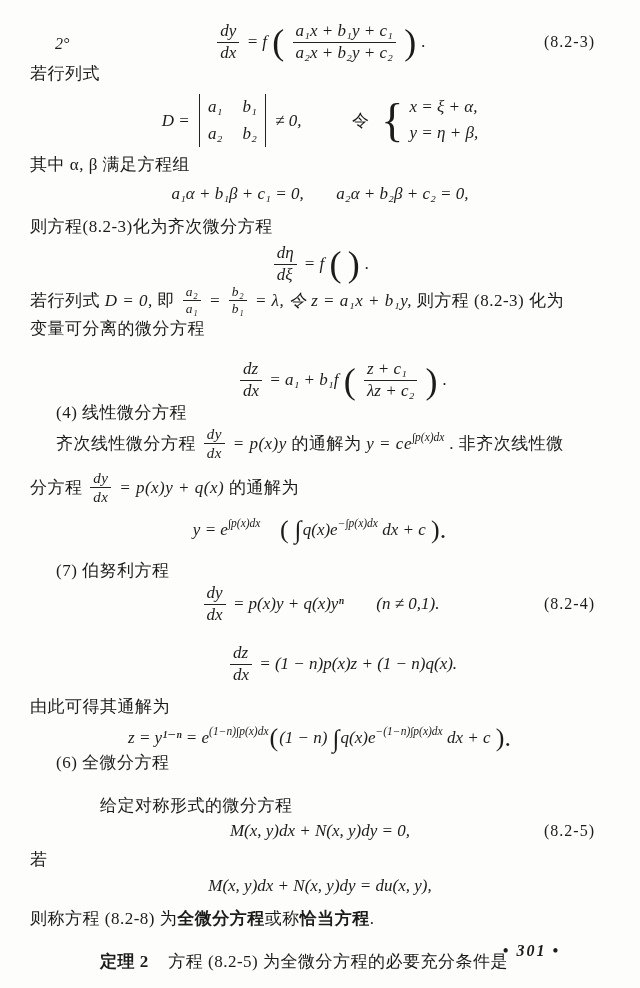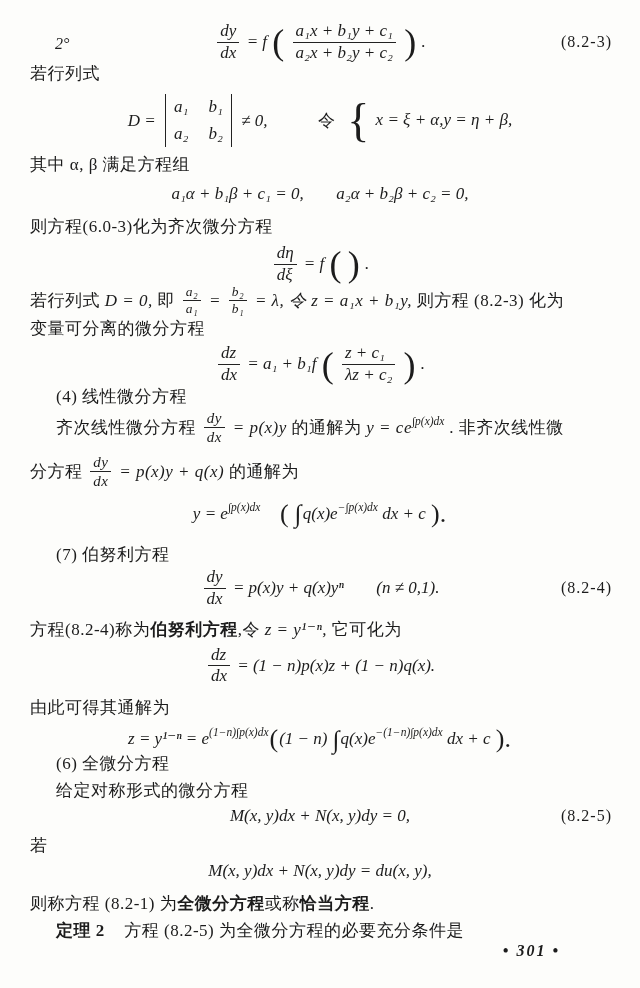--- a/index.html
+++ b/index.html
@@ -8,41 +8,41 @@
     font-family:"Liberation Serif","DejaVu Serif",serif;
     font-size:17px;line-height:1.3;position:relative;overflow:hidden;
     padding-top:14px;box-sizing:border-box;
   }
   .tline{margin-left:30px;margin-right:24px;letter-spacing:0.5px;}
   .indent{margin-left:56px;}
   .fline{text-align:center;position:relative;margin-right:0;}
   .fline>*,.tline>*{vertical-align:middle;}
   .m{font-style:italic;}
   .b{font-weight:bold;}
-  .tag{position:absolute;right:28px;top:50%;transform:translateY(-50%);font-size:16px;font-style:normal;letter-spacing:1px;}
+  .tag{position:absolute;right:45px;top:50%;transform:translateY(-50%);font-size:16px;font-style:normal;letter-spacing:1px;}
   .frac{display:inline-block;text-align:left;line-height:1.1;font-style:italic;margin:0 3px;vertical-align:middle;}
   .frac .num{display:block;padding:0 3px 1px;}
   .frac .den{display:block;border-top:1.4px solid #222;padding:1px 3px 0;}
   .mfrac{font-size:15px;}
   .sfrac{font-size:13.5px;}
   .bigp{font-size:36px;font-weight:300;font-style:normal;line-height:1;vertical-align:middle;margin:0 1px;}
   .medp{font-size:26px;font-weight:300;font-style:normal;line-height:1;vertical-align:middle;margin:0 1px;}
   .intbig{font-size:25px;font-style:normal;line-height:1;vertical-align:middle;margin:0 1px;}
   sup.e{font-size:11.5px;font-style:italic;vertical-align:7px;letter-spacing:0;}
   .det{display:inline-flex;flex-direction:column;row-gap:5px;border-left:1.3px solid #222;border-right:1.3px solid #222;
        padding:2px 8px;margin:0 5px;vertical-align:middle;font-style:italic;}
   .detrow{display:flex;justify-content:space-between;column-gap:20px;}
   .brace{font-size:46px;font-weight:200;font-style:normal;line-height:0.85;vertical-align:middle;margin:0 2px 0 8px;}
-  .cases{display:inline-flex;flex-direction:row;row-gap:4px;text-align:left;vertical-align:middle;font-style:italic;}
+  .cases{display:inline-flex;flex-direction:column;row-gap:4px;text-align:left;vertical-align:middle;font-style:italic;}
   .gap-lg{display:inline-block;width:42px;}
   .gap-md{display:inline-block;width:24px;}
   .gap-sm{display:inline-block;width:10px;}
   .eqlabel{position:absolute;left:55px;top:34px;font-size:16px;}
   .pageno{position:absolute;right:80px;bottom:26px;font-size:16px;font-weight:bold;letter-spacing:2px;font-style:italic;}
-  .mt4{margin-top:4px;}.mt6{margin-top:6px;}.mt8{margin-top:8px;}.mt10{margin-top:10px;}
+  .mt4{margin-top:20px;padding-left:44px;}.mt6{margin-top:6px;}.mt8{margin-top:8px;}.mt10{margin-top:10px;}
   .mt12{}.mt14{}.mt16{margin-top:16px;}.mt2{margin-top:2px;}
 </style>
 </head>
 <body>
 
 <div class="page">
 
   <span class="eqlabel m">2°</span>
   <div class="fline mt8">
     <span class="frac"><span class="num">dy</span><span class="den">dx</span></span>
@@ -84,21 +84,21 @@
     <span>其中 α, β 满足方程组</span>
   </div>
 
   <div class="fline mt6">
     <span class="m">a₁α + b₁β + c₁ = 0,</span>
     <span class="gap-md"></span>
     <span class="m">a₂α + b₂β + c₂ = 0,</span>
   </div>
 
   <div class="tline mt10">
-    <span>则方程(6.0-3)化为齐次微分方程</span>
+    <span>则方程(8.2-3)化为齐次微分方程</span>
   </div>
 
   <div class="fline mt6">
     <span class="frac"><span class="num">dη</span><span class="den">dξ</span></span>
     <span class="m">= f</span>
     <span class="bigp">(</span>
     <span class="bigp">)</span>
     <span class="m">.</span>
   </div>
 
@@ -161,25 +161,20 @@
   </div>
 
   <div class="fline mt2">
     <span class="frac"><span class="num">dy</span><span class="den">dx</span></span>
     <span class="m">= p(x)y + q(x)yⁿ</span>
     <span class="gap-md"></span>
     <span class="m">(n ≠ 0,1).</span>
     <span class="tag">(8.2-4)</span>
   </div>
 
-  <div class="tline mt10">
-    <span>方程(8.2-4)称为</span><span class="b">伯努利方程</span><span>,令</span>
-    <span class="m">z = y¹⁻ⁿ,</span>
-    <span>它可化为</span>
-  </div>
 
   <div class="fline mt4">
     <span class="frac"><span class="num">dz</span><span class="den">dx</span></span>
     <span class="m">= (1 − n)p(x)z + (1 − n)q(x).</span>
   </div>
 
   <div class="tline mt10">
     <span>由此可得其通解为</span>
   </div>
 
@@ -205,21 +200,21 @@
 
   <div class="tline mt6">
     <span>若</span>
   </div>
 
   <div class="fline mt2">
     <span class="m">M(x, y)dx + N(x, y)dy = du(x, y),</span>
   </div>
 
   <div class="tline mt10">
-    <span>则称方程 (8.2-1) 为</span><span class="b">全微分方程</span><span>或称</span><span class="b">恰当方程</span><span>.</span>
+    <span>则称方程 (8.2-8) 为</span><span class="b">全微分方程</span><span>或称</span><span class="b">恰当方程</span><span>.</span>
   </div>
 
   <div class="tline indent mt4">
     <span class="b">定理 2</span>
     <span class="gap-sm"></span>
     <span>方程 (8.2-5) 为全微分方程的必要充分条件是</span>
   </div>
 
   <div class="pageno">• 301 •</div>
 

